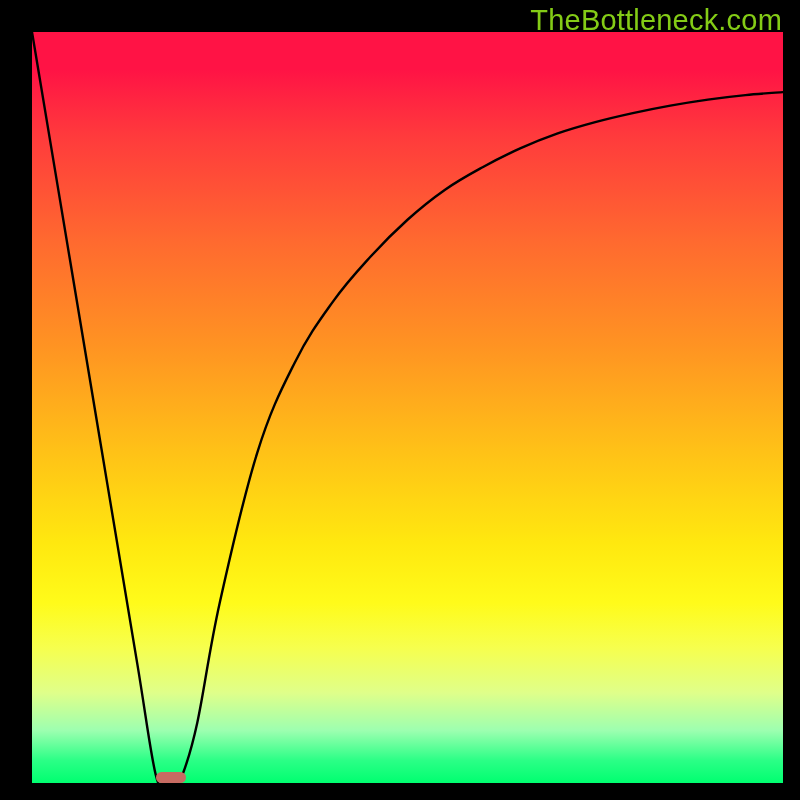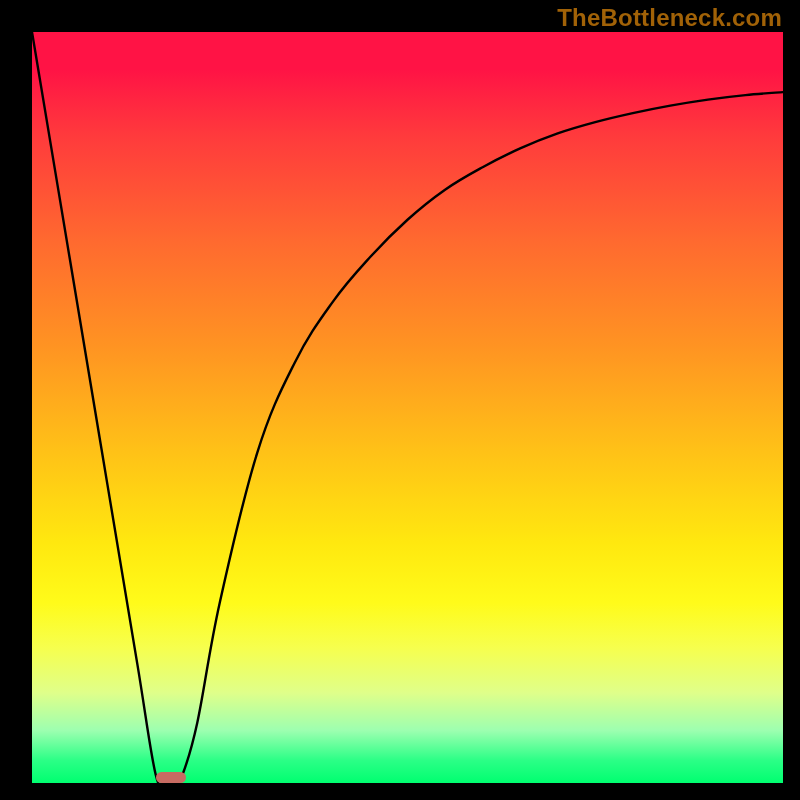--- a/index.html
+++ b/index.html
@@ -14,23 +14,23 @@
   .frame {
     position: relative;
     width: 800px;
     height: 800px;
     background: #000;
   }
   .watermark {
     position: absolute;
     top: 4px;
     right: 18px;
-    color: #a16207;
-    font-size: 24px;
-    font-weight: 700;
+    color: #84cc16;
+    font-size: 29px;
+    font-weight: 400;
     letter-spacing: 0.2px;
     user-select: none;
   }
   .plot-area {
     position: absolute;
     left: 32px;
     top: 32px;
     width: 751px;
     height: 751px;
     overflow: hidden;

